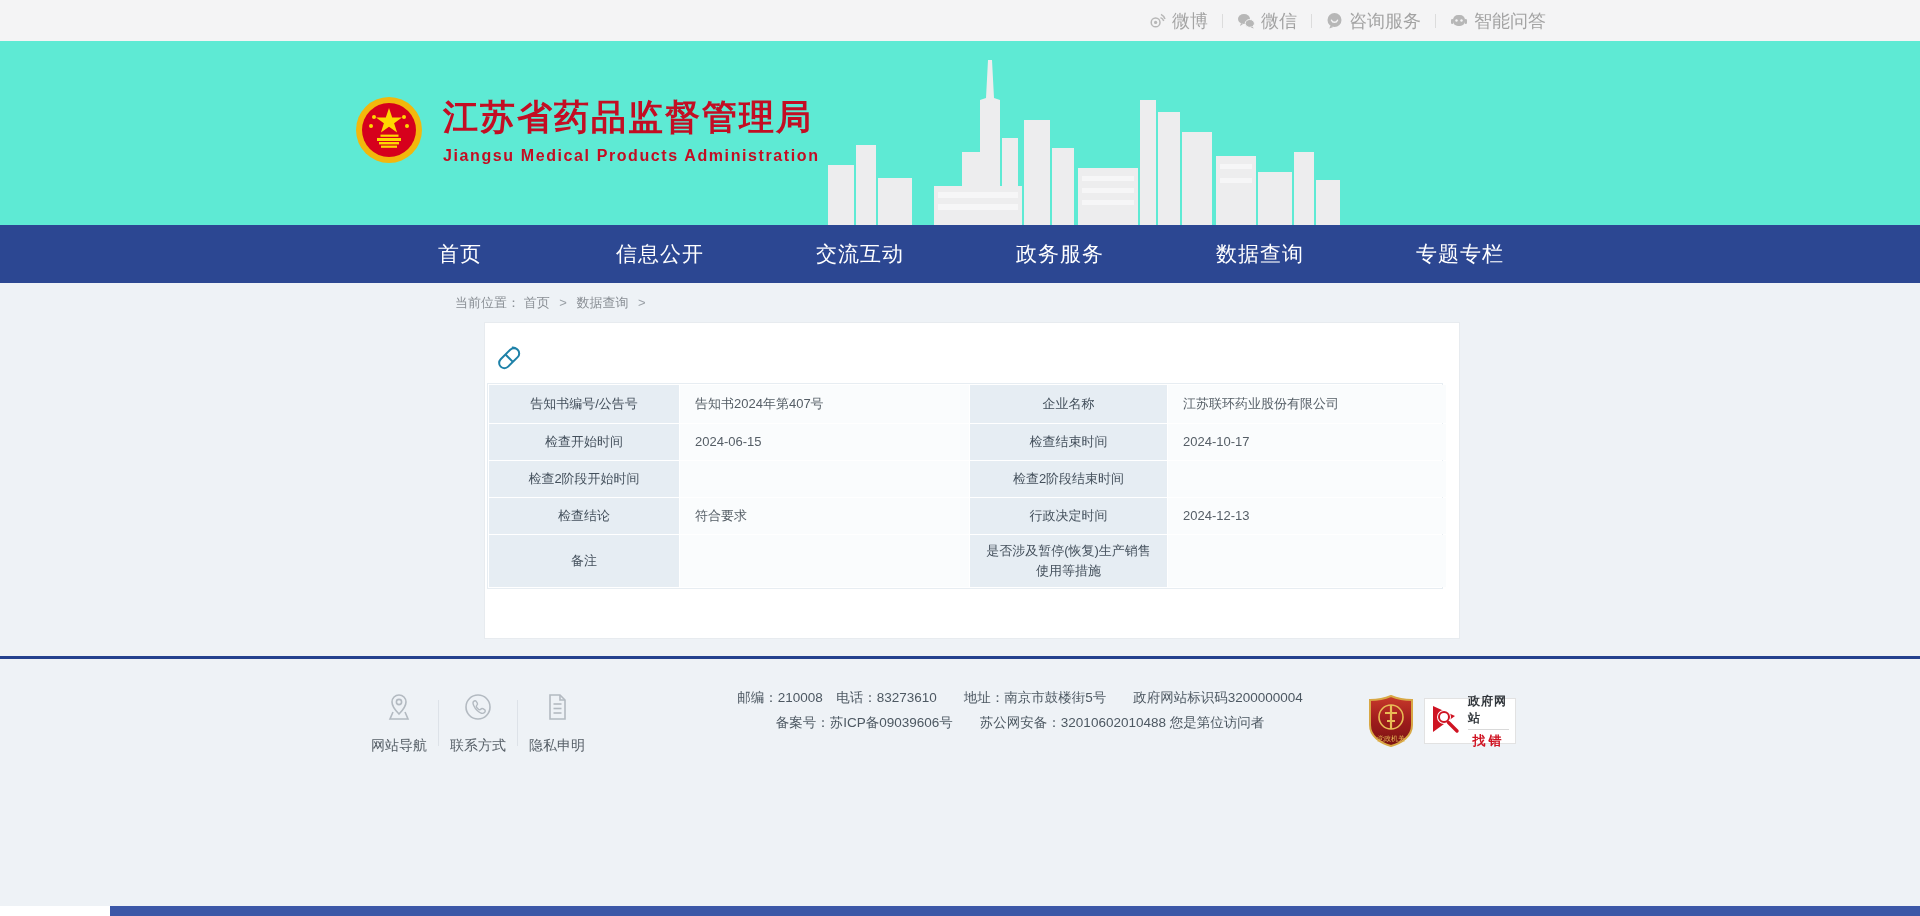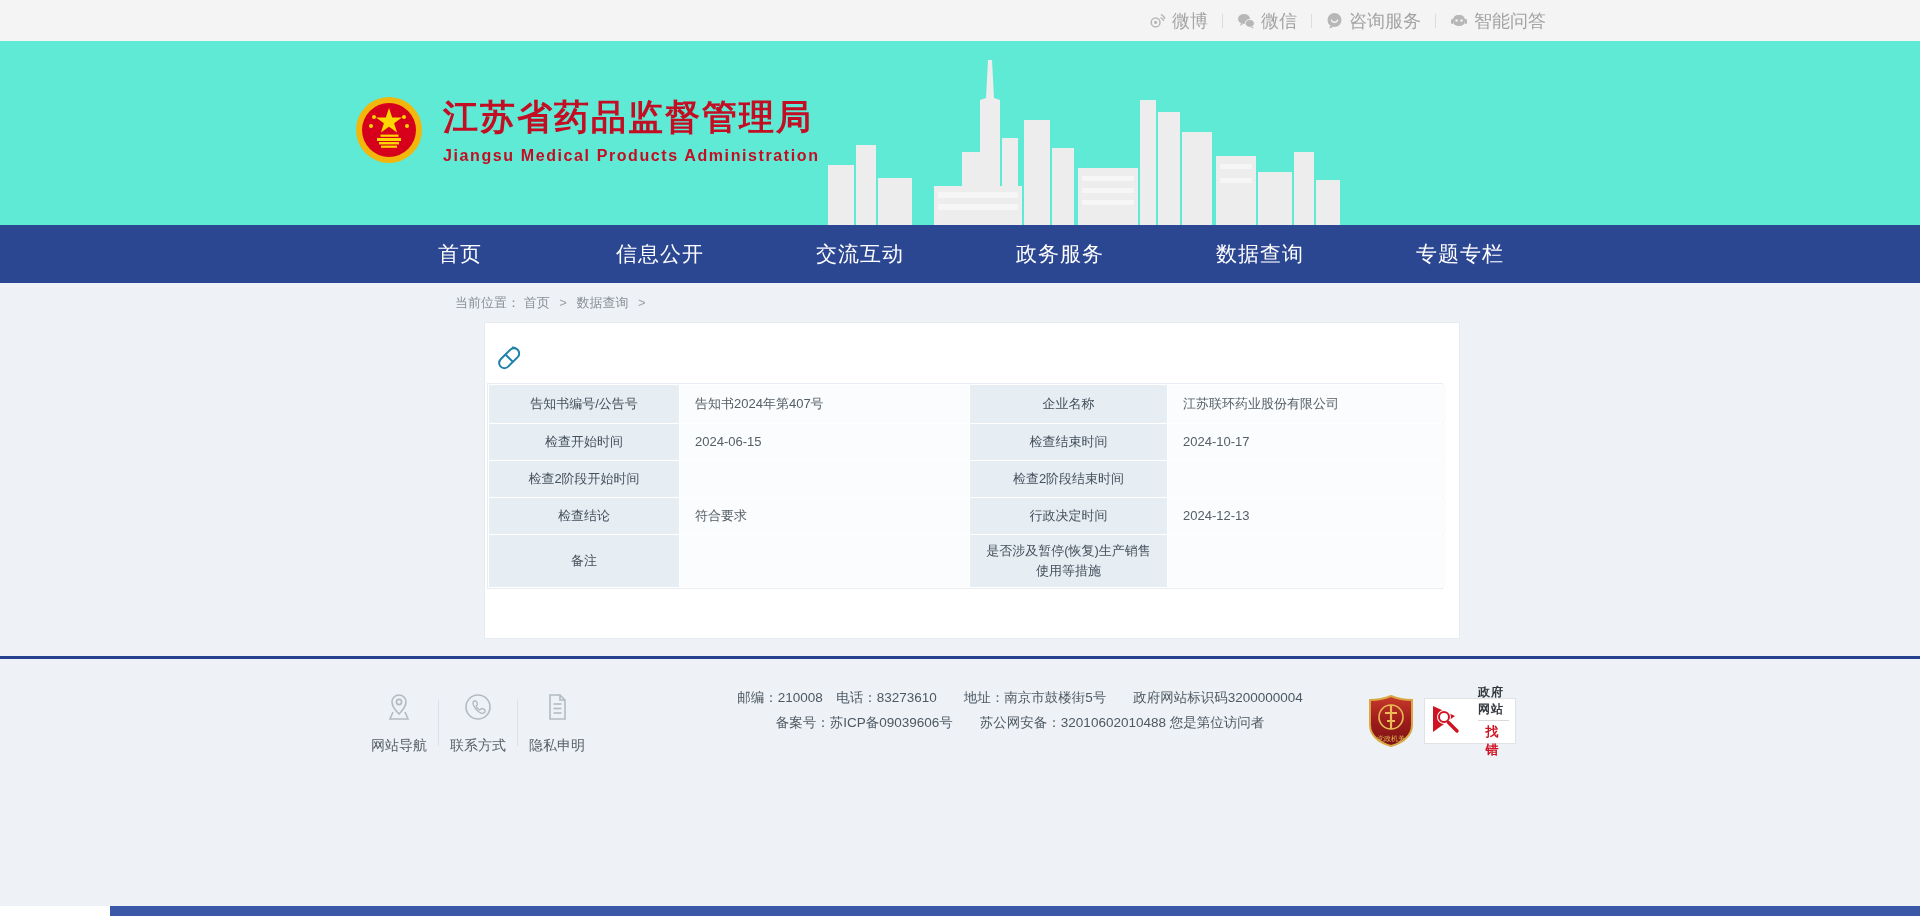--- a/index.html
+++ b/index.html
@@ -50,21 +50,21 @@
   .footer { position:absolute; top:659px; left:0; width:1920px; height:247px; background:#eef2f6; }
   .footer-links { position:absolute; left:360px; top:32px; display:flex; align-items:center; }
   .f-link { width:78px; display:flex; flex-direction:column; align-items:center; gap:10px; text-decoration:none; cursor:pointer; }
   .f-link-label { font-size:14px; color:#555e66; }
   .f-sep { width:1px; height:46px; background:#dde2e8; margin:0 0; align-self:center; }
 
   .footer-info { position:absolute; left:620px; top:26px; width:800px; text-align:center; color:#4d5862; font-size:13.5px; line-height:25px; }
 
   .footer-badges { position:absolute; left:1368px; top:36px; display:flex; align-items:center; gap:10px; }
   .badge-emblem { display:block; cursor:pointer; }
-  .badge-error { width:92px; height:46px; background:#ffffff; border:1px solid #e2e2e2; display:flex; align-items:center; padding:4px 6px; gap:17px; cursor:pointer; }
+  .badge-error { width:92px; height:46px; background:#ffffff; border:1px solid #e2e2e2; display:flex; align-items:center; padding:4px 6px; gap:7px; cursor:pointer; }
   .be-texts { flex:1; display:flex; flex-direction:column; align-items:center; }
   .be-top { font-size:12px; font-weight:bold; color:#33383d; letter-spacing:1px; }
   .be-line { width:100%; height:1px; background:#d9d9d9; margin:2px 0; }
   .be-bottom { font-size:13px; font-weight:bold; color:#cf1322; letter-spacing:3px;text-align:center; }
 
   
   .bottom-strip { position:absolute; top:906px; left:0; width:1920px; height:10px; display:flex; }
   .strip-gap { width:110px; height:10px; background:#ffffff; }
   .strip-bar { flex:1; height:10px; background:#3b57a7; }
 </style>

